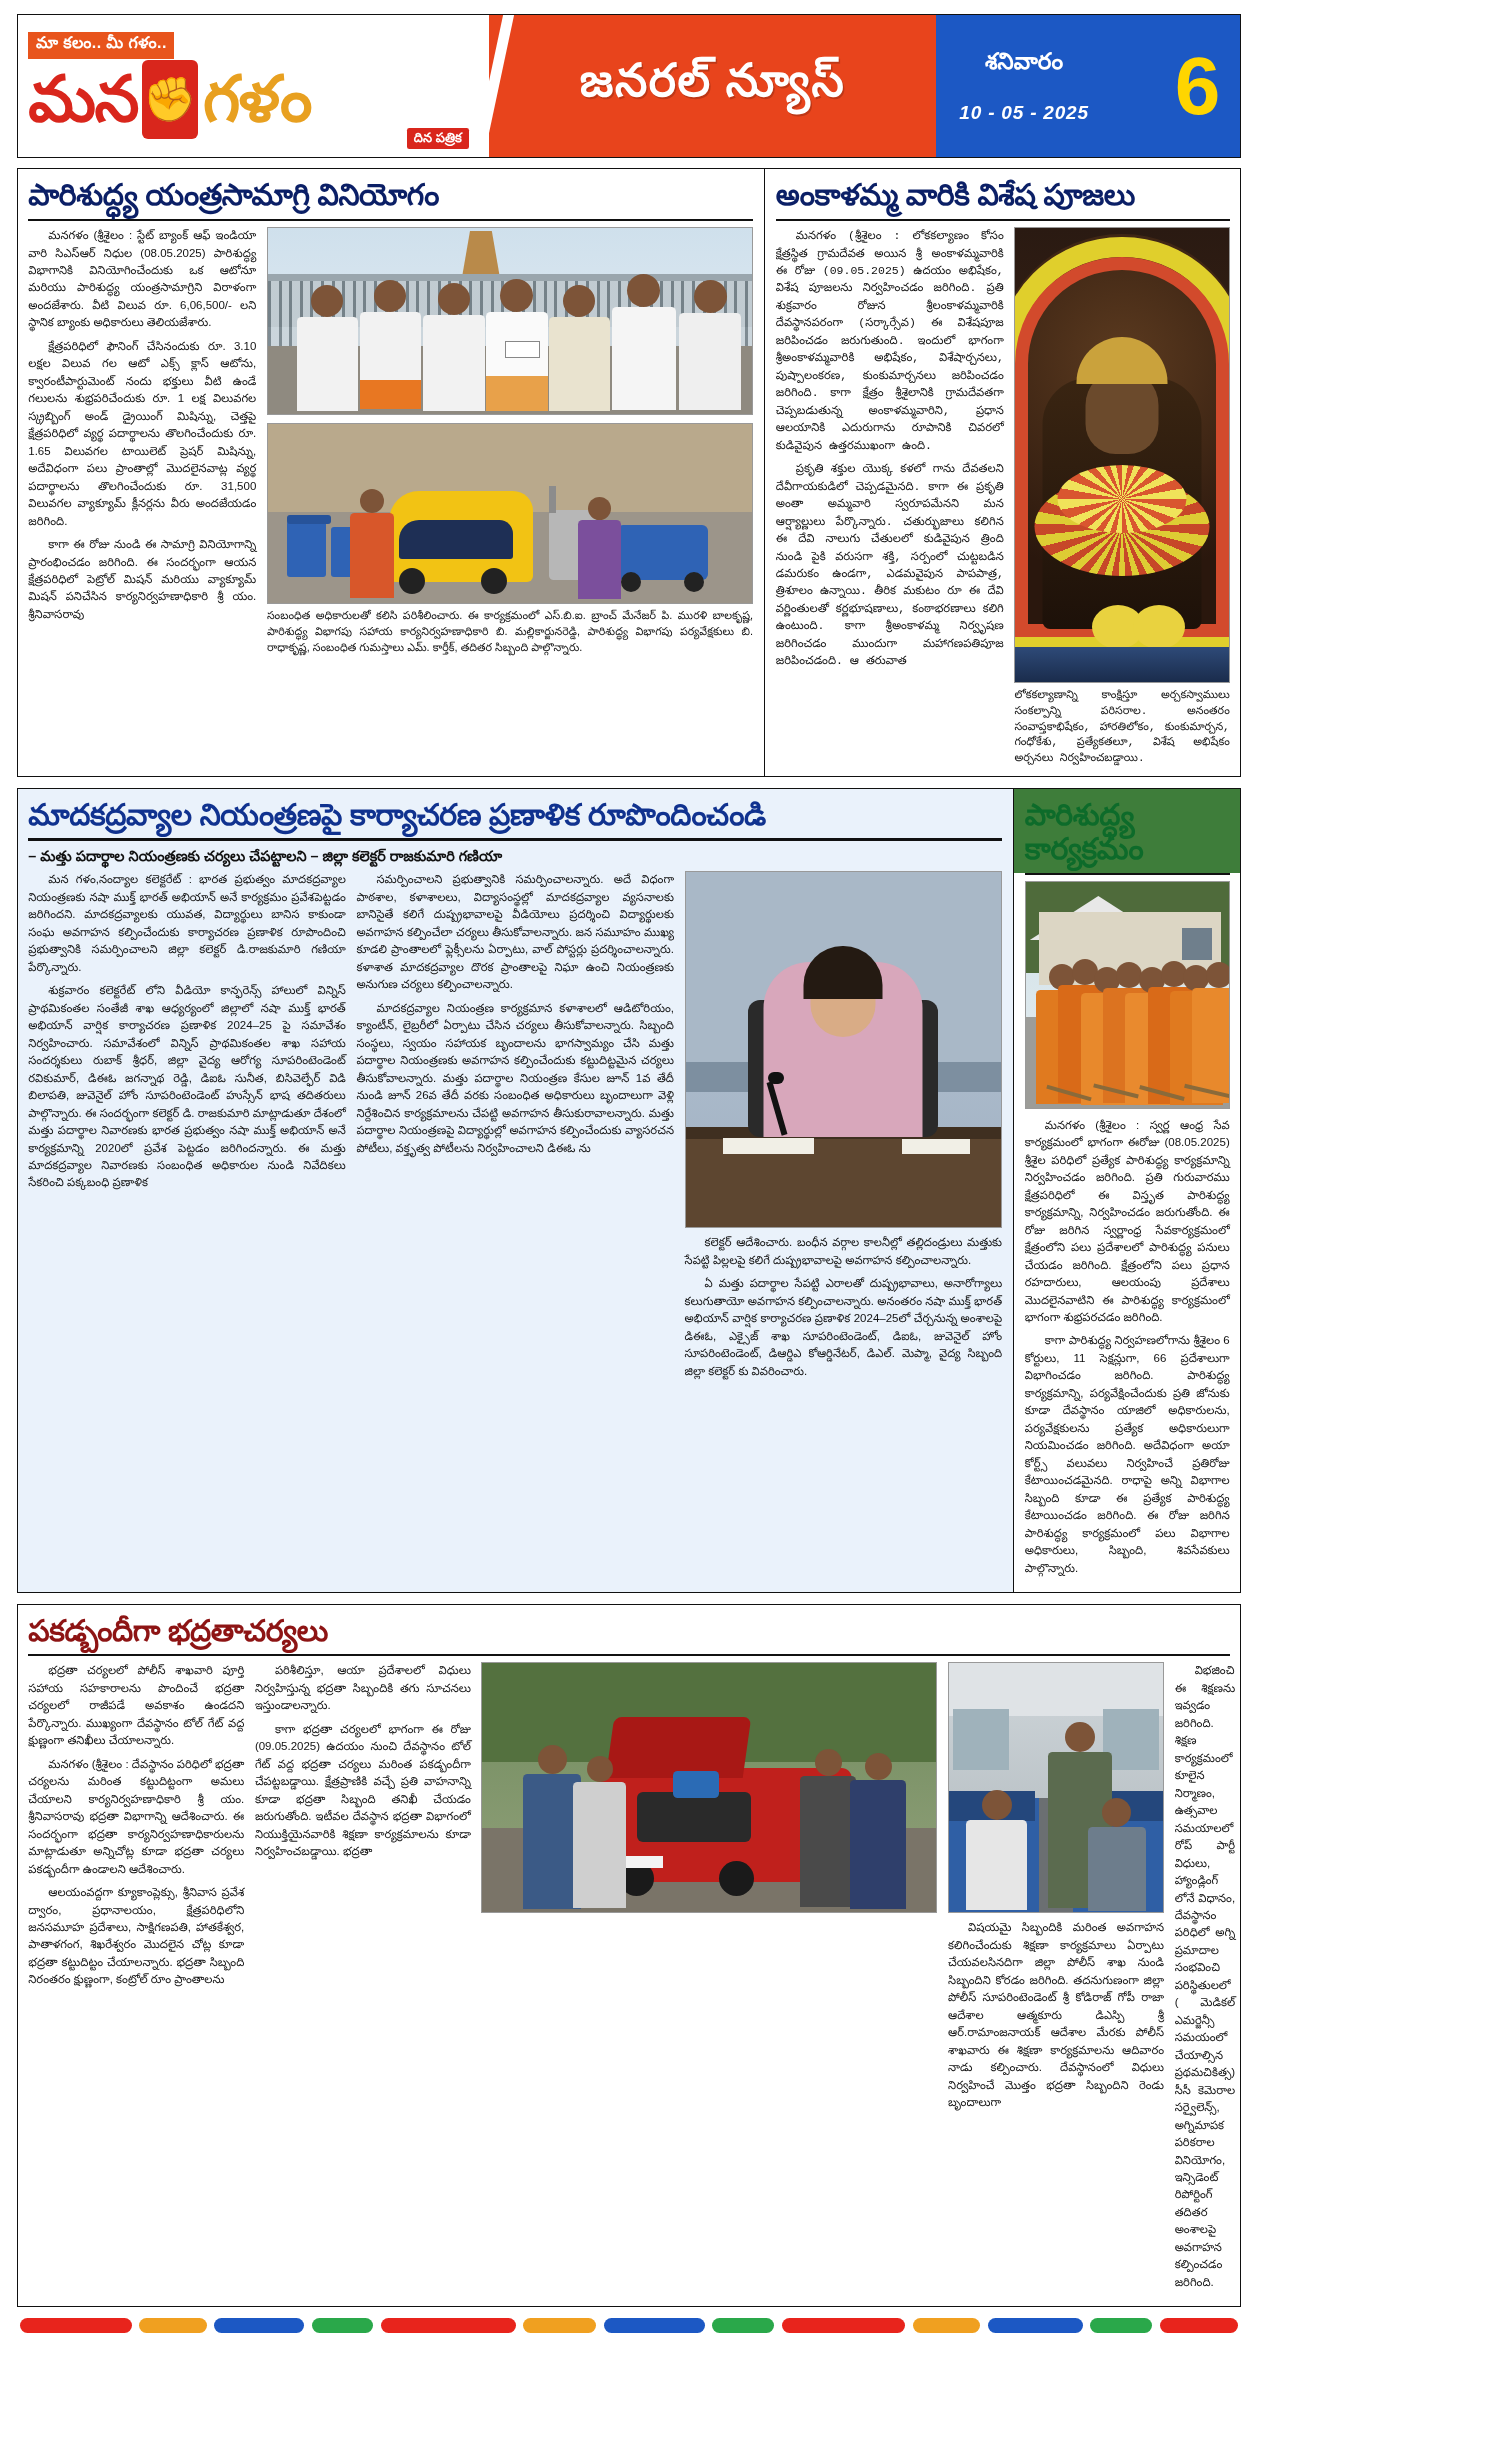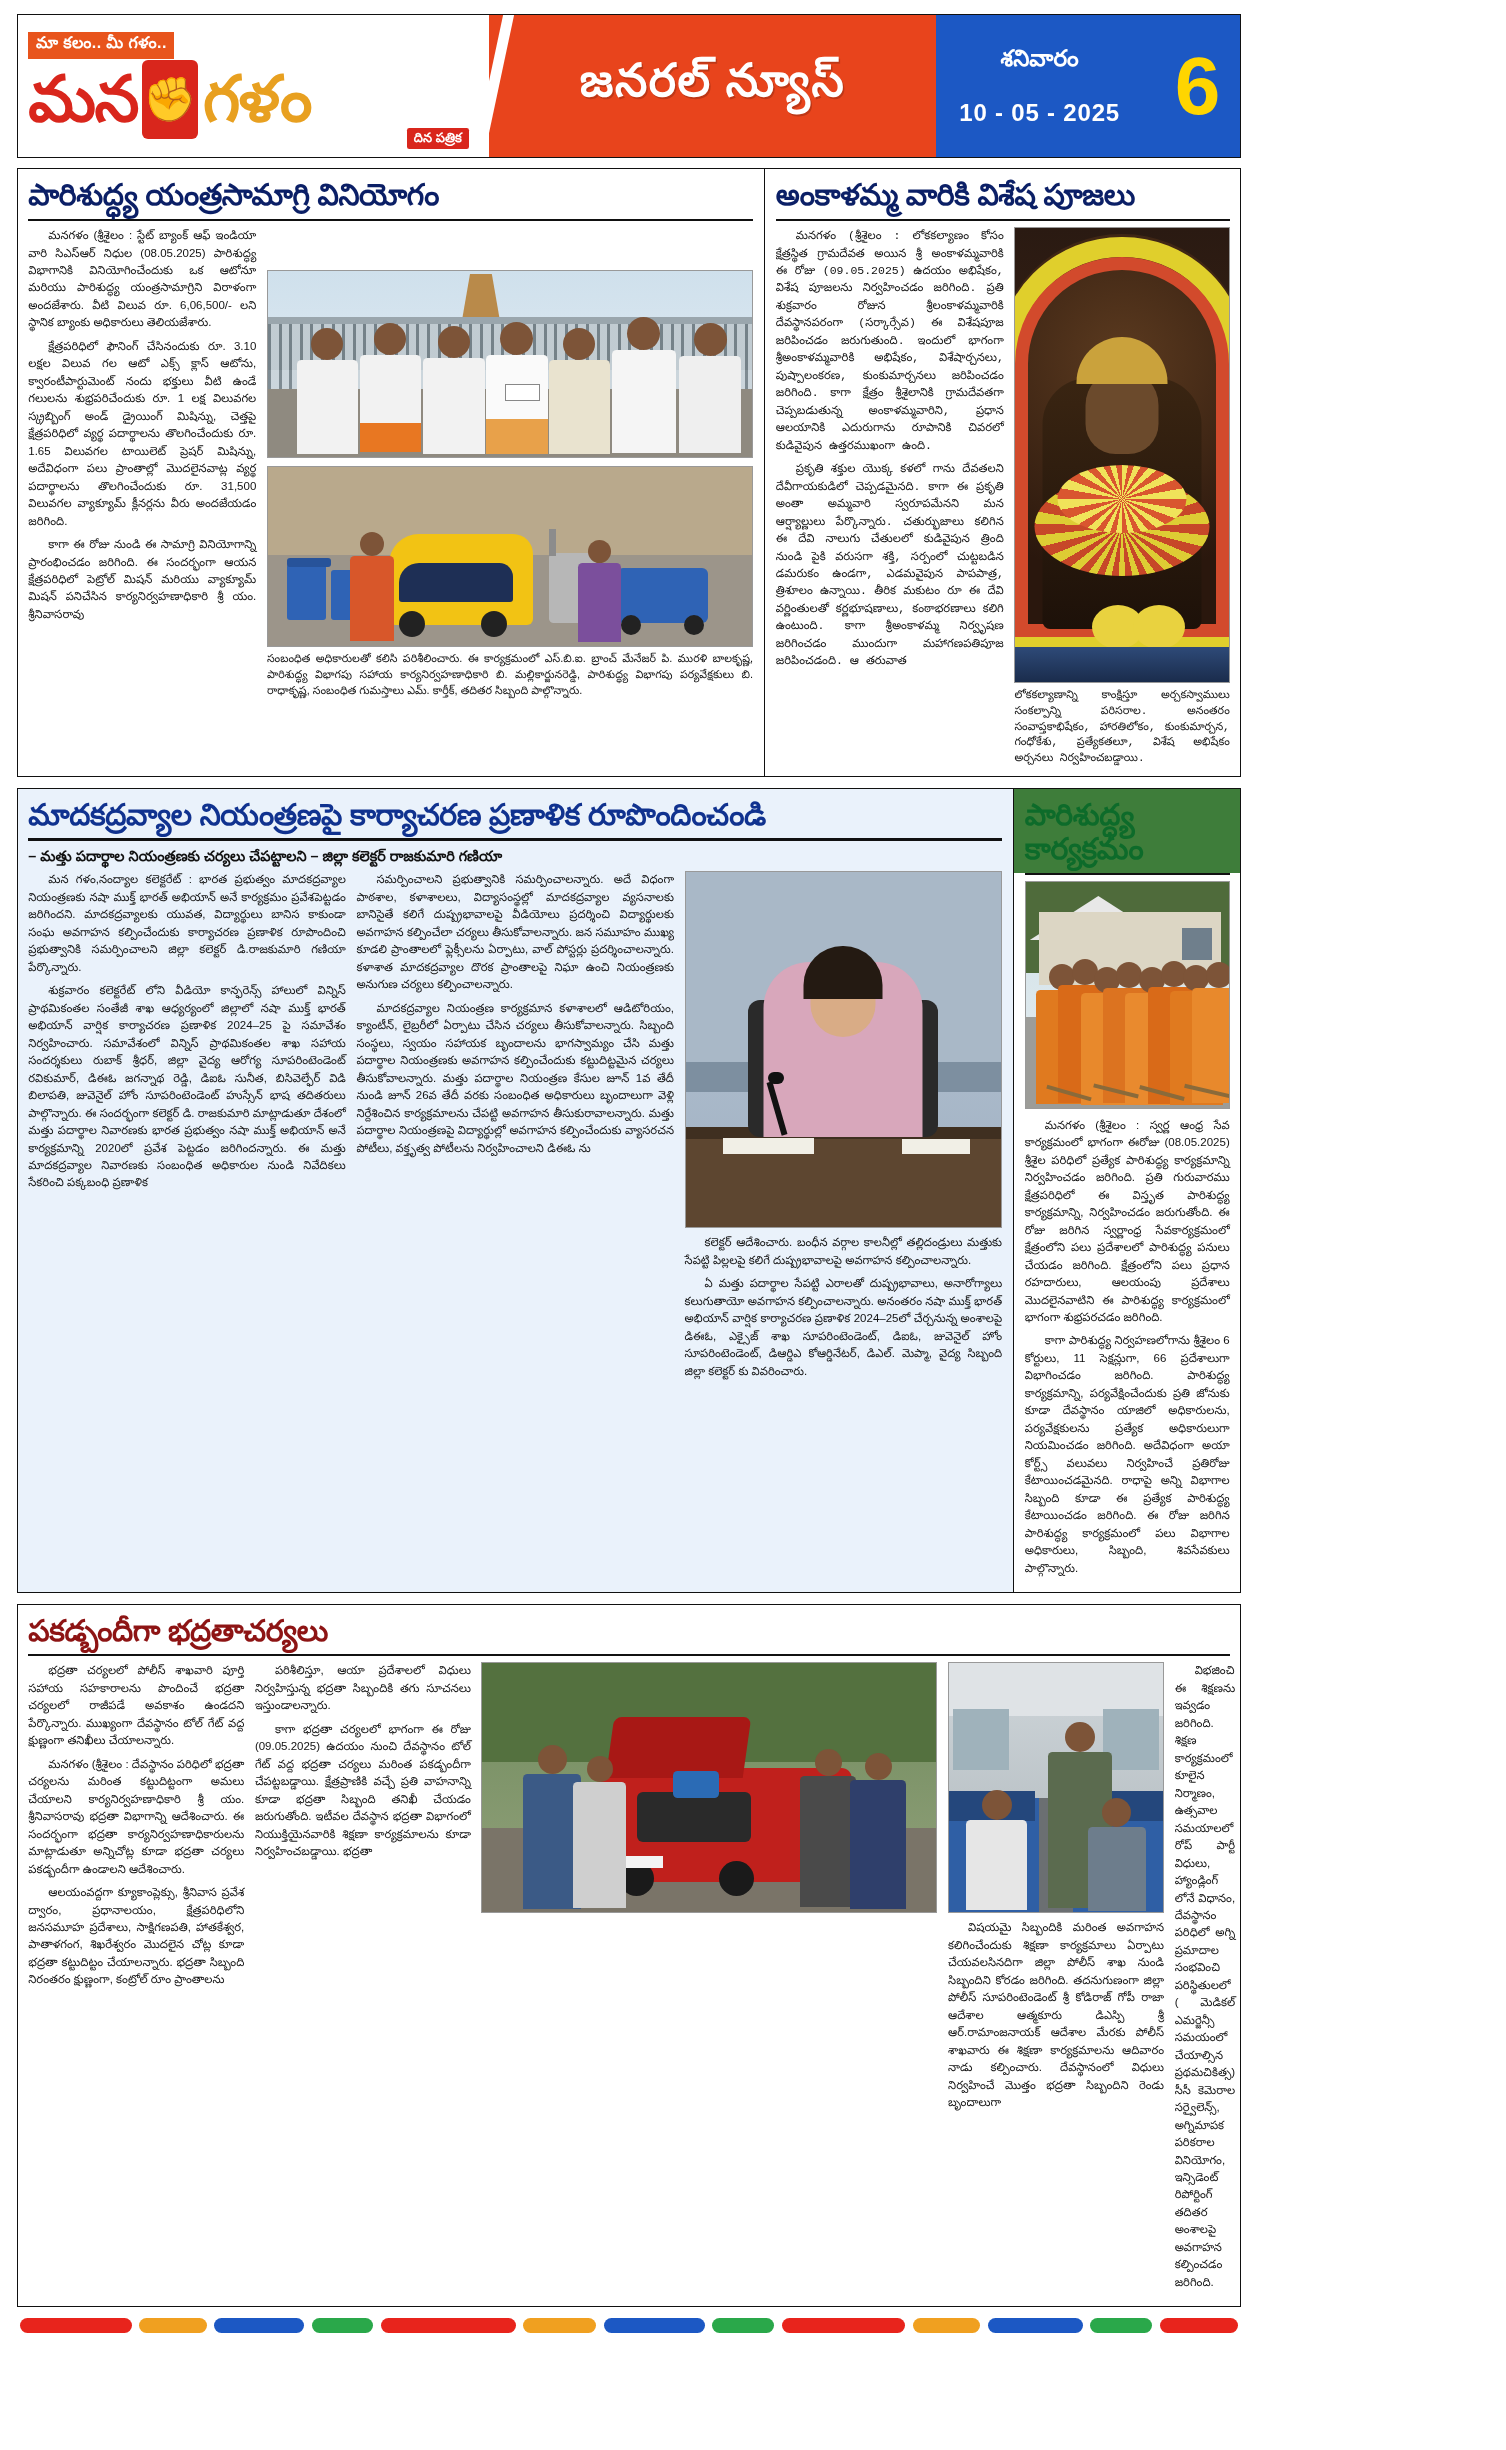--- a/index.html
+++ b/index.html
@@ -106,21 +106,21 @@
     width:304px;
     background:#1c58c4;
     color:#fff;
     display:flex;
     align-items:center;
     justify-content:space-between;
     padding:0 20px 0 23px;
   }
   .date-stack { display:flex; flex-direction:column; align-items:center; gap:22px; }
   .date-day { font-size:23px; font-weight:bold; }
-  .date-num { font-size:24px; font-weight:bold; letter-spacing:0.8px; }
+  .date-num { font-size:19px; font-weight:bold; letter-spacing:0.8px;font-style:italic; }
   .page-no {
     font-size:82px;
     font-weight:bold;
     color:#ffd500;
     line-height:1;
   }
 
   
   .section {
     border:1.5px solid #111;
@@ -245,21 +245,21 @@
 
       <div style="width:746px;">
         <div class="headline">పారిశుద్ధ్య యంత్రసామాగ్రి వినియోగం</div>
         <div class="headline-underline"></div>
         <div class="body-cols" style="align-items:flex-start;">
           <div class="col" style="flex:0 0 228px;">
             <p class="txt indent">మనగళం (శ్రీశైలం : స్టేట్ బ్యాంక్ ఆఫ్ ఇండియా వారి సిఎస్ఆర్ నిధుల (08.05.2025) పారిశుద్ధ్య విభాగానికి వినియోగించేందుకు ఒక ఆటోనూ మరియు పారిశుద్ధ్య యంత్రసామాగ్రిని విరాళంగా అందజేశారు. వీటి విలువ రూ. 6,06,500/- లని స్థానిక బ్యాంకు అధికారులు తెలియజేశారు.</p>
             <p class="txt indent">క్షేత్రపరిధిలో ఫౌనింగ్ చేసినందుకు రూ. 3.10 లక్షల విలువ గల ఆటో ఎక్స్ క్లాస్ ఆటోను, క్వారంటీపార్టుమెంట్ నందు భక్తులు వీటి ఉండే గలులను శుభ్రపరిచేందుకు రూ. 1 లక్ష విలువగల స్క్రబ్బింగ్ అండ్ డ్రైయింగ్ మిషిన్ను, చెత్తపై క్షేత్రపరిధిలో వ్యర్థ పదార్థాలను తొలగించేందుకు రూ. 1.65 విలువగల టాయిలెట్ ప్రెషర్ మిషిన్ను, అదేవిధంగా పలు ప్రాంతాల్లో మొదలైనవాట్ల వ్యర్థ పదార్థాలను తొలగించేందుకు రూ. 31,500 విలువగల వ్యాక్యూమ్ క్లీనర్లను వీరు అందజేయడం జరిగింది.</p>
             <p class="txt indent">కాగా ఈ రోజు నుండి ఈ సామాగ్రి వినియోగాన్ని ప్రారంభించడం జరిగింది. ఈ సందర్భంగా ఆయన క్షేత్రపరిధిలో పెట్రోల్ మిషన్ మరియు వ్యాక్యూమ్ మిషన్ పనిచేసిన కార్యనిర్వహణాధికారి శ్రీ యం. శ్రీనివాసరావు</p>
           </div>
-          <div class="col" style="flex:1;margin-top:43px;">
+          <div class="col" style="flex:1;">
 
             <div class="photo" style="height:188px;">
               <div class="scene">
                 <div class="sky" style="background:linear-gradient(#cfe0ec,#e6eef4)"></div>
 
                 <div style="position:absolute;left:44%;top:3px;width:91px;height:84px;background:#b98a4a;transform:translateX(-50%);clip-path:polygon(22% 100%,78% 100%,62% 0,38% 0);"></div>
                 <div style="position:absolute;left:0;top:46px;right:0;height:53px;background:#9aa6ad;"></div>
 
                 <div style="position:absolute;left:0;top:53px;right:0;height:72px;background:repeating-linear-gradient(90deg,#6e7b82 0 3px,#c8d2d8 3px 10.6px);opacity:.85"></div>
                 <div class="ground" style="height:68px;background:#8f8a80"></div>

